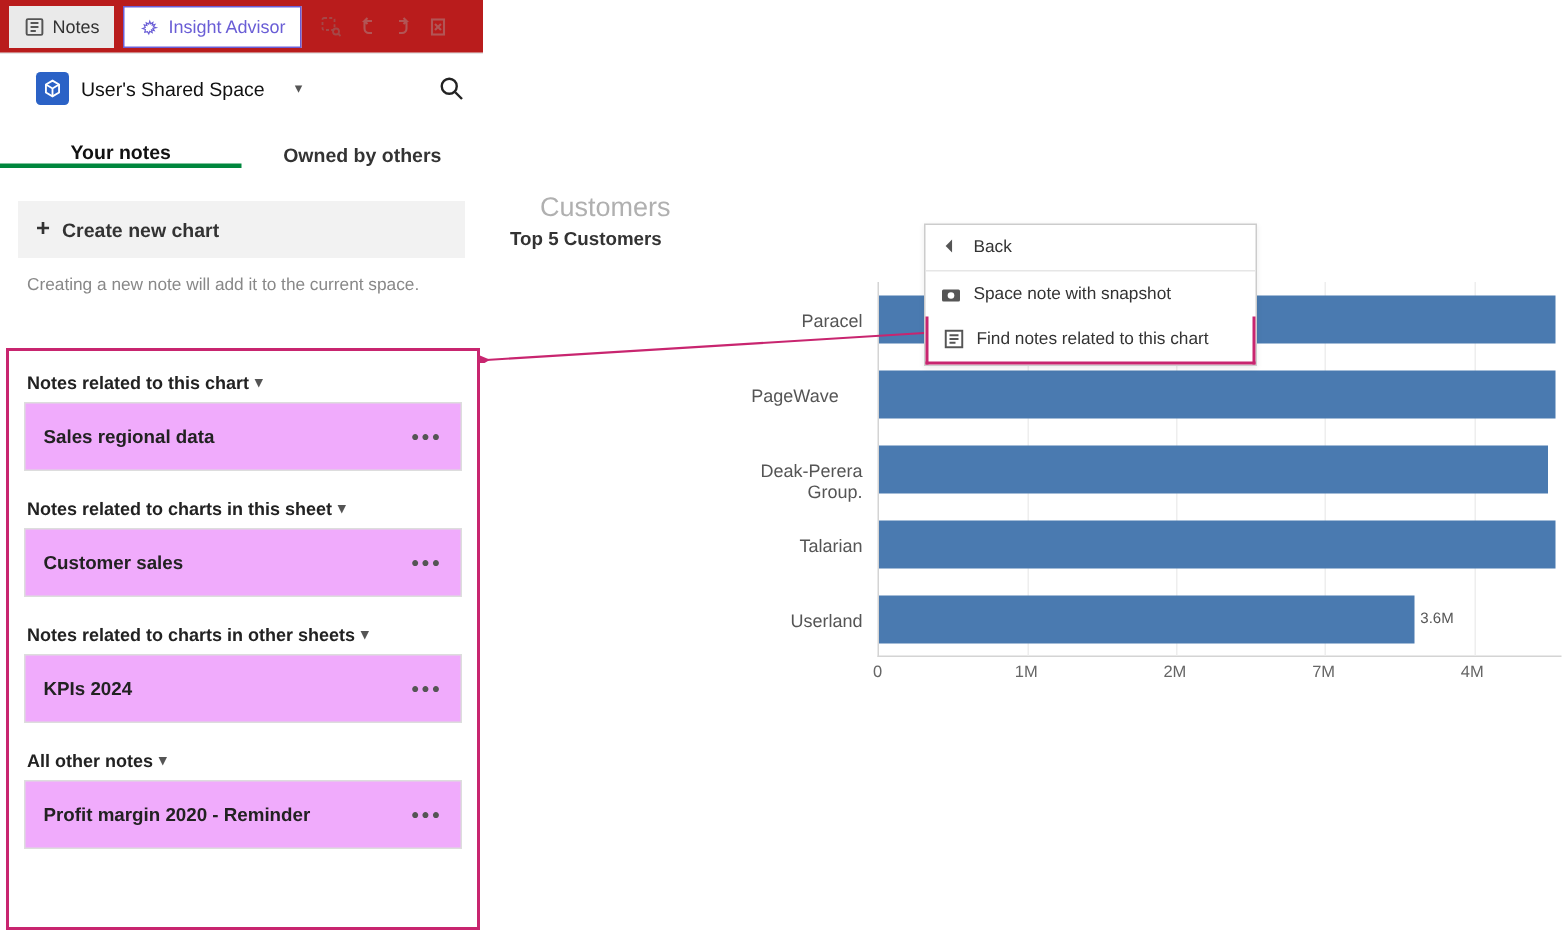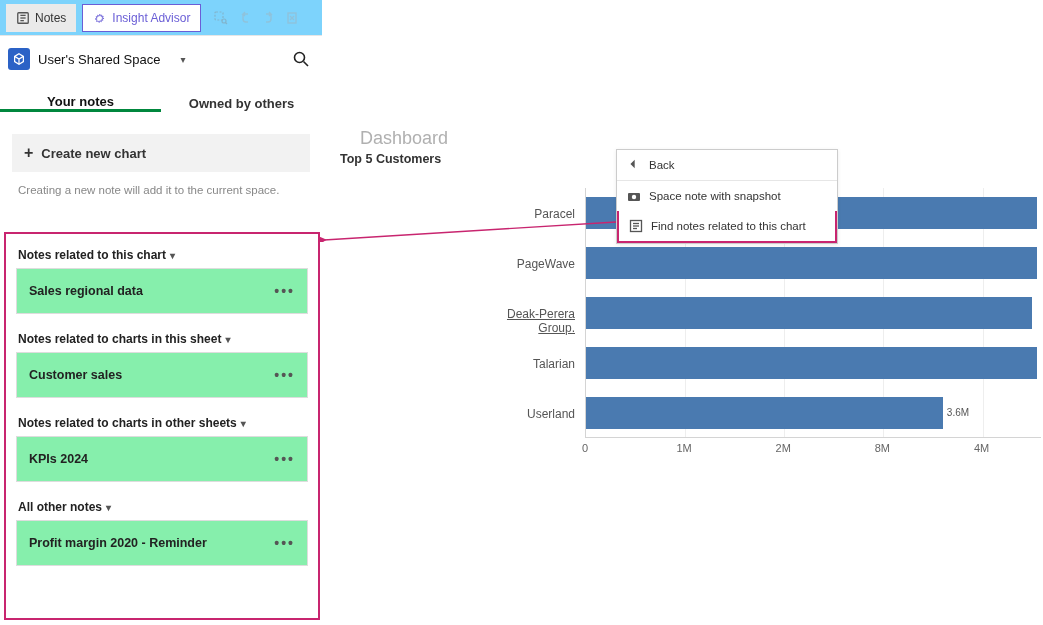--- a/index.html
+++ b/index.html
@@ -16,21 +16,21 @@
   }
   .sidebar {
     position: absolute;
     left: 0; top: 0;
     width: 322px;
     height: 625px;
   }
   .top-toolbar {
     display: flex;
     align-items: center;
-    background: #7dd3fc;
+    background: #b91c1c;
     height: 36px;
     border-bottom: 1px solid #e6e6e6;
     padding-left: 6px;
   }
   .tool-btn {
     display: flex;
     align-items: center;
     gap: 5px;
     padding: 4px 10px;
     height: 28px;
@@ -43,21 +43,21 @@
   .tool-btn.active {
     background: #fff;
     border: 1px solid #6a5ed6;
     color: #6a5ed6;
   }
   .tool-icon { width:14px; height:14px; display:inline-flex; }
   .toolbar-icons { display:flex; gap:4px; margin-left:4px; opacity:.4; }
   .toolbar-icons .ic { width:20px; height:20px; display:flex; align-items:center; justify-content:center; }
   .space-bar {
     display:flex; align-items:center; justify-content:space-between;
-    padding: 12px 12px 4px 8px;
+    padding: 12px 12px 4px 24px;
   }
   .space-select { display:flex; align-items:center; gap:8px; cursor:pointer; }
   .space-cube {
     width:22px; height:22px; background:#2b62c6; border-radius:3px;
     display:flex; align-items:center; justify-content:center;
   }
   .space-name { font-size:13px; color:#111; }
   .chev-down { margin-left:12px; font-size:10px; color:#555; }
   .search-ico { width:18px; height:18px; }
   .note-tabs {
@@ -90,21 +90,21 @@
   }
   .section-hdr {
     font-size:12px; font-weight:600; color:#222;
     padding:8px 2px 6px 2px;
     display:flex; align-items:center; gap:4px;
     cursor:pointer;
   }
   .section-hdr .chev { font-size:10px; color:#555; }
   .note-card {
     border:1px solid #ddd;
-    background:#86efac;
+    background:#f0abfc;
     padding:14px 12px;
     display:flex; align-items:center; justify-content:space-between;
     font-size:12.5px; font-weight:600; color:#222;
     margin-bottom:10px;
   }
   .dots { color:#555; letter-spacing:2px; font-weight:700; font-size:14px; cursor:pointer; }
 
   
   .main-title {
     position:absolute; left:360px; top:128px;
@@ -283,44 +283,44 @@
       <span>All other notes</span>
         <span class="chev">▾</span>
     </div>
     <div class="note-card">
       <span>Profit margin 2020 - Reminder</span>
       <span class="dots">•••</span>
     </div>
   </div>
 </div>
 
-<div class="main-title">Dashboard</div>
+<div class="main-title">Customers</div>
 <div class="chart-title">Top 5 Customers</div>
 
 <div class="chart-area" id="chart-area">
   <div class="chart-plot" id="chart-plot">
       <div class="grid-line" style="left: 99.1304px;"></div>
       <div class="grid-line" style="left: 198.261px;"></div>
       <div class="grid-line" style="left: 297.391px;"></div>
       <div class="grid-line" style="left: 396.522px;"></div>
       <div class="bar" style="left: 0px; top: 9px; width: 451.043px; background: rgb(74, 122, 176);"></div>
       <div class="bar" style="left: 0px; top: 59px; width: 451.043px; background: rgb(74, 122, 176);"></div>
       <div class="bar" style="left: 0px; top: 109px; width: 446.087px; background: rgb(74, 122, 176);"></div>
       <div class="bar" style="left: 0px; top: 159px; width: 451.043px; background: rgb(74, 122, 176);"></div>
       <div class="bar" style="left: 0px; top: 209px; width: 356.87px; background: rgb(74, 122, 176);"></div>
       <div class="bar-label" style="left: 360.87px; top: 219px;">3.6M</div>
     </div>
 <div class="tick" style="left: 100px;">0</div>
     <div class="tick" style="left: 199.13px;">1M</div>
     <div class="tick" style="left: 298.261px;">2M</div>
-    <div class="tick" style="left: 397.391px;">8M</div>
+    <div class="tick" style="left: 397.391px;">7M</div>
     <div class="tick" style="left: 496.522px;">4M</div>
     <div class="cat-label" style="left: 0px; top: 19px;">Paracel</div>
-    <div class="cat-label" style="left: 0px; top: 69px;">PageWave</div>
-    <div class="cat-label" style="left: 0px; top: 119px; text-decoration: underline;">Deak-Perera Group.</div>
+    <div class="cat-label" style="left: 0px; top: 69px; text-align: center;">PageWave</div>
+    <div class="cat-label" style="left: 0px; top: 119px;">Deak-Perera Group.</div>
     <div class="cat-label" style="left: 0px; top: 169px;">Talarian</div>
     <div class="cat-label" style="left: 0px; top: 219px;">Userland</div>
   </div>
 
 <div class="ctx-menu">
   <div class="ctx-row sep">
     <span class="ctx-ico">
         <svg viewBox="0 0 14 14" width="12" height="12" fill="#555">
           <path d="M9 2L4 7l5 5z"></path>
         </svg>

